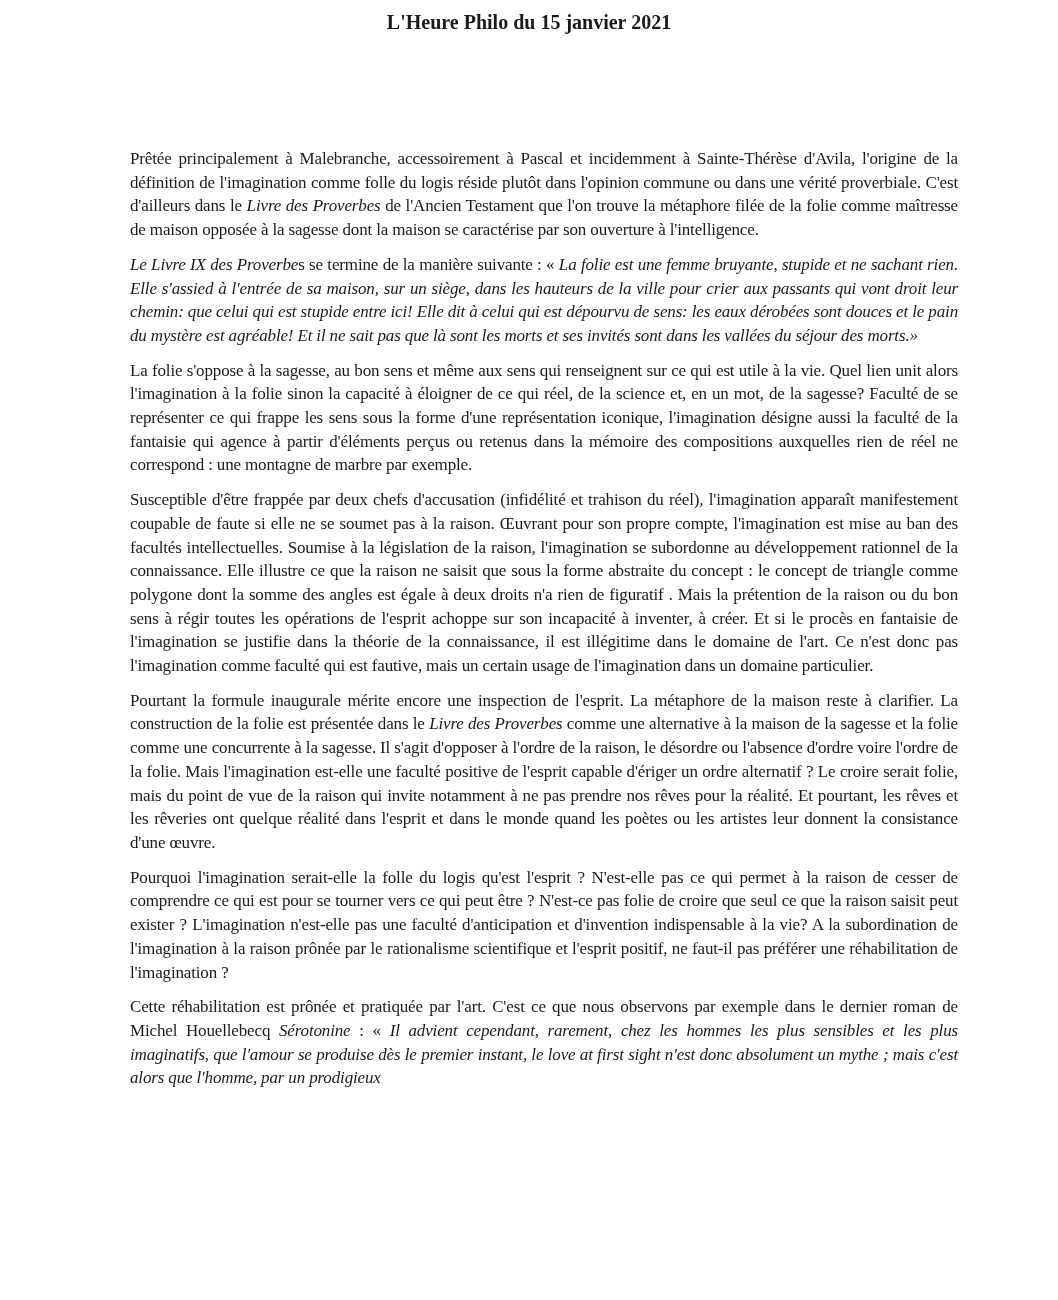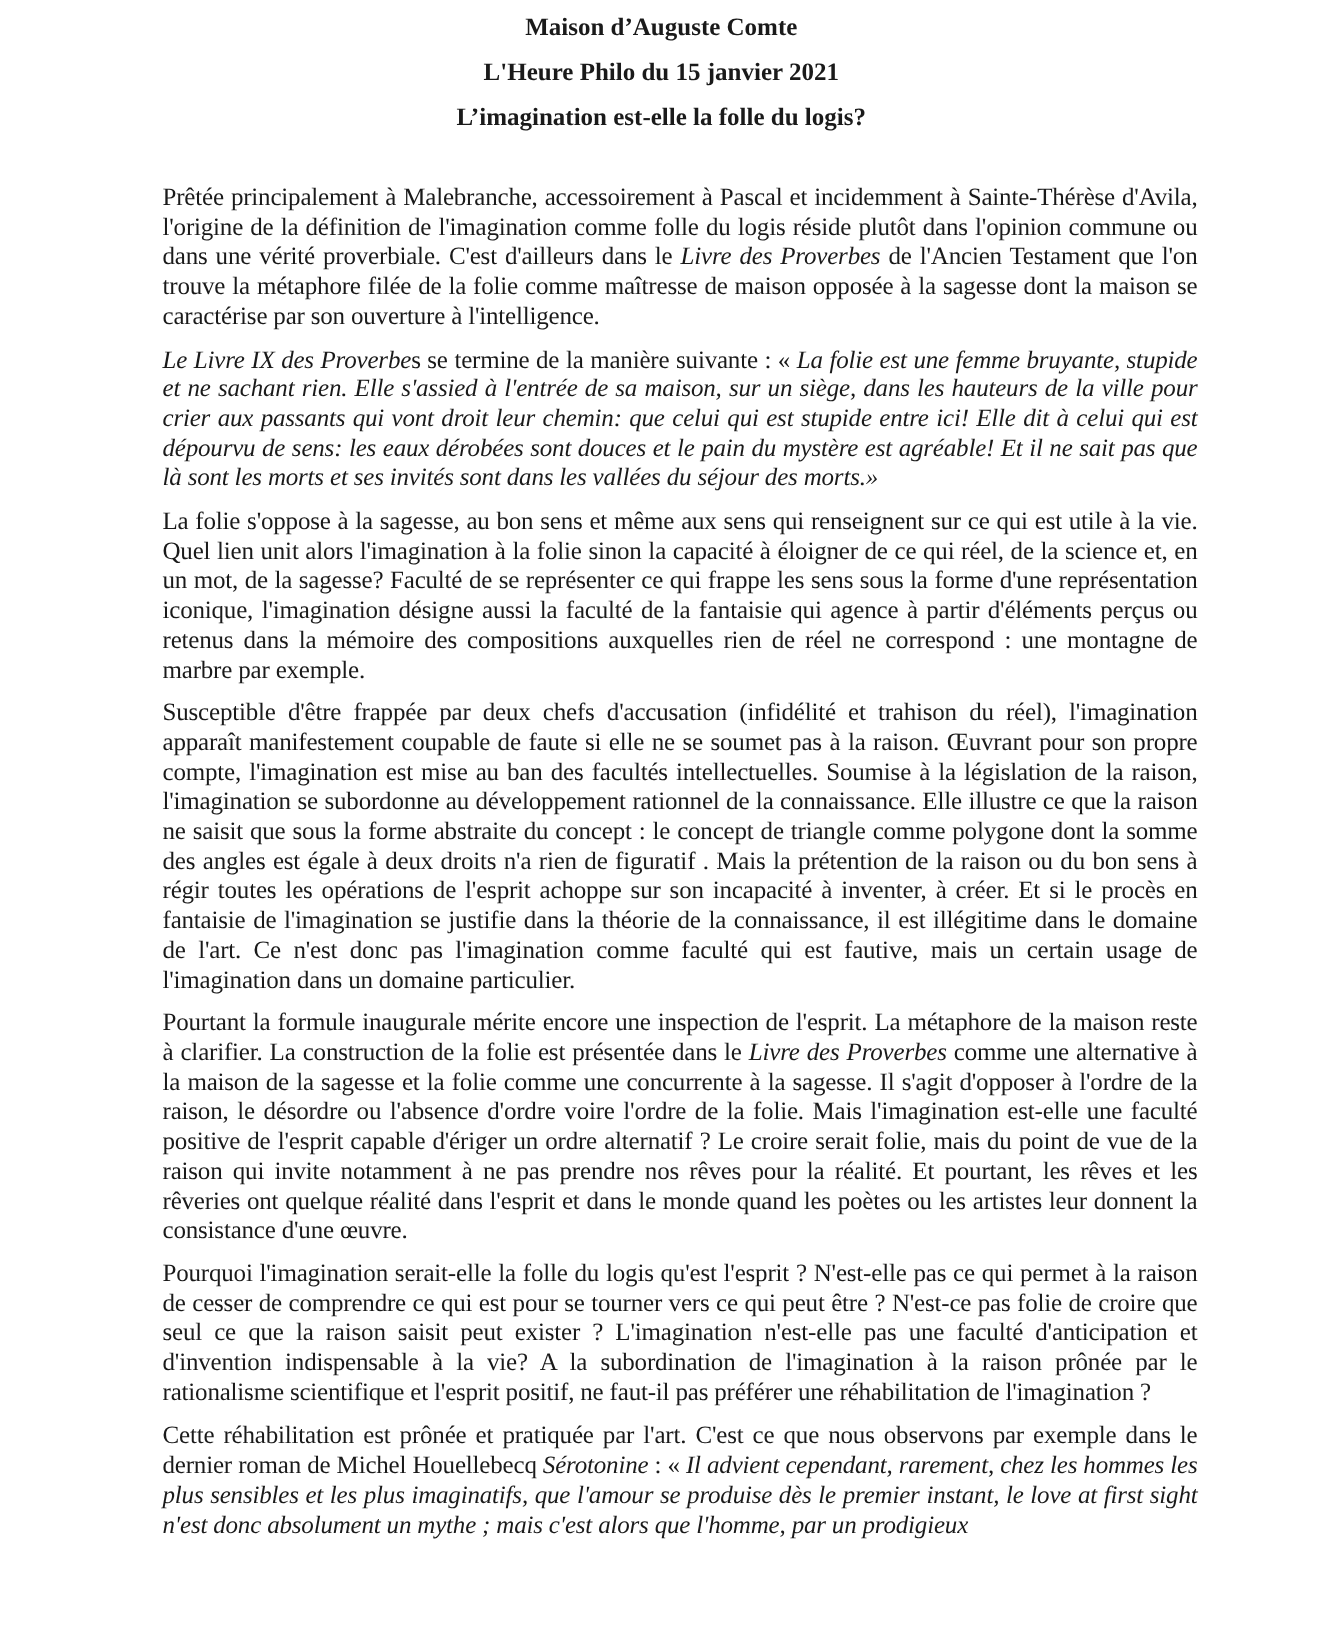--- a/index.html
+++ b/index.html
@@ -36,38 +36,36 @@
       height: 36px;
       white-space: nowrap;
     }
     .body {
       position: absolute;
       left: 130px;
       top: 147px;
       width: 828px;
     }
     .para {
-      font-size: 20px;
+      font-size: 17px;
       line-height: 23.7px;
       text-align: justify;
       margin: 0 0 11px 0;
       letter-spacing: -0.15px;
     }
     .para em, .para .it {
       font-style: italic;
     }
   </style>
 </head>
 <body>
 
 <div class="page">
   <div class="header">
-    <div class="hline">Maison d’Auguste Comte</div>
     <div class="hline">L'Heure Philo du 15 janvier 2021</div>
-    <div class="hline">L’imagination est-elle la folle du logis?</div>
   </div>
 
   <div class="body">
     <p class="para">
       <span>Prêtée principalement à Malebranche, accessoirement à Pascal et incidemment à Sainte-Thérèse d'Avila, l'origine de la définition de l'imagination comme folle du logis réside plutôt dans l'opinion commune ou dans une vérité proverbiale. C'est d'ailleurs dans le </span><em>Livre des Proverbes</em><span> de l'Ancien Testament que l'on trouve la métaphore filée de la folie comme maîtresse de maison opposée à la sagesse dont la maison se caractérise par son ouverture à l'intelligence.</span>
     </p>
     <p class="para">
       <em>Le Livre IX des Proverbe</em><span>s se termine de la manière suivante : « </span><em>La folie est une femme bruyante, stupide et ne sachant rien. Elle s'assied à l'entrée de sa maison, sur un siège, dans les hauteurs de la ville pour crier aux passants qui vont droit leur chemin: que celui qui est stupide entre ici! Elle dit à celui qui est dépourvu de sens: les eaux dérobées sont douces et le pain du mystère est agréable! Et il ne sait pas que là sont les morts et ses invités sont dans les vallées du séjour des morts.»</em>
     </p>
     <p class="para">

